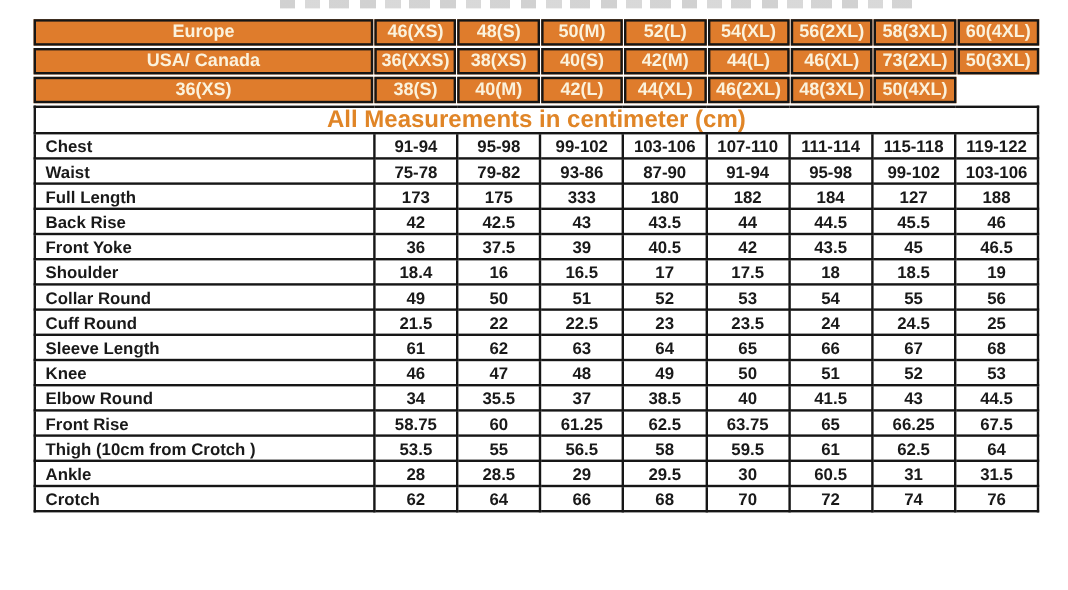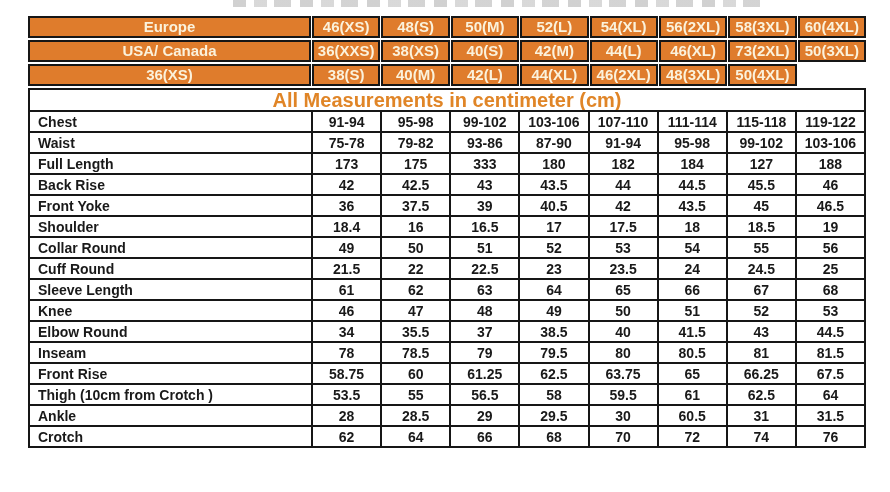--- a/index.html
+++ b/index.html
@@ -242,31 +242,20 @@
             <td class="val">34</td>
             <td class="val">35.5</td>
             <td class="val">37</td>
             <td class="val">38.5</td>
             <td class="val">40</td>
             <td class="val">41.5</td>
             <td class="val">43</td>
             <td class="val">44.5</td>
           </tr>
           <tr>
-            <td class="lbl">Inseam</td>
-            <td class="val">78</td>
-            <td class="val">78.5</td>
-            <td class="val">79</td>
-            <td class="val">79.5</td>
-            <td class="val">80</td>
-            <td class="val">80.5</td>
-            <td class="val">81</td>
-            <td class="val">81.5</td>
-          </tr>
-          <tr>
             <td class="lbl">Front Rise</td>
             <td class="val">58.75</td>
             <td class="val">60</td>
             <td class="val">61.25</td>
             <td class="val">62.5</td>
             <td class="val">63.75</td>
             <td class="val">65</td>
             <td class="val">66.25</td>
             <td class="val">67.5</td>
           </tr>

